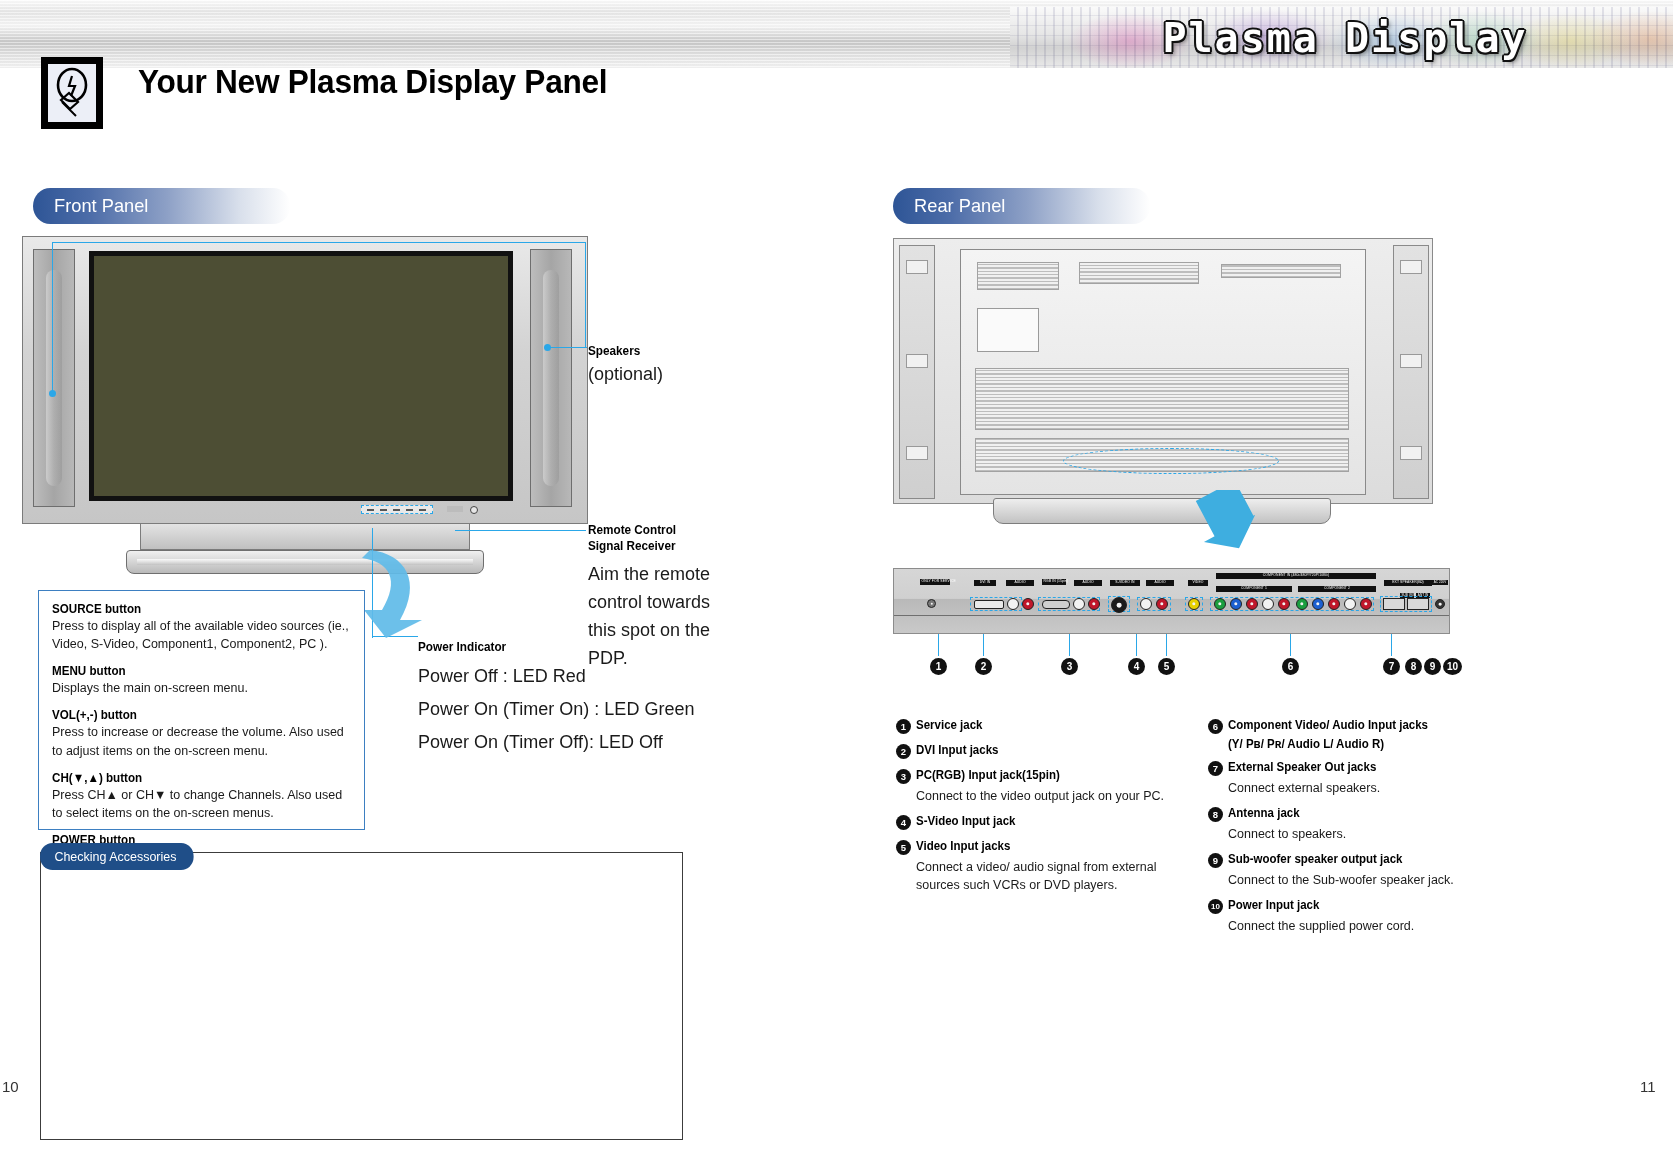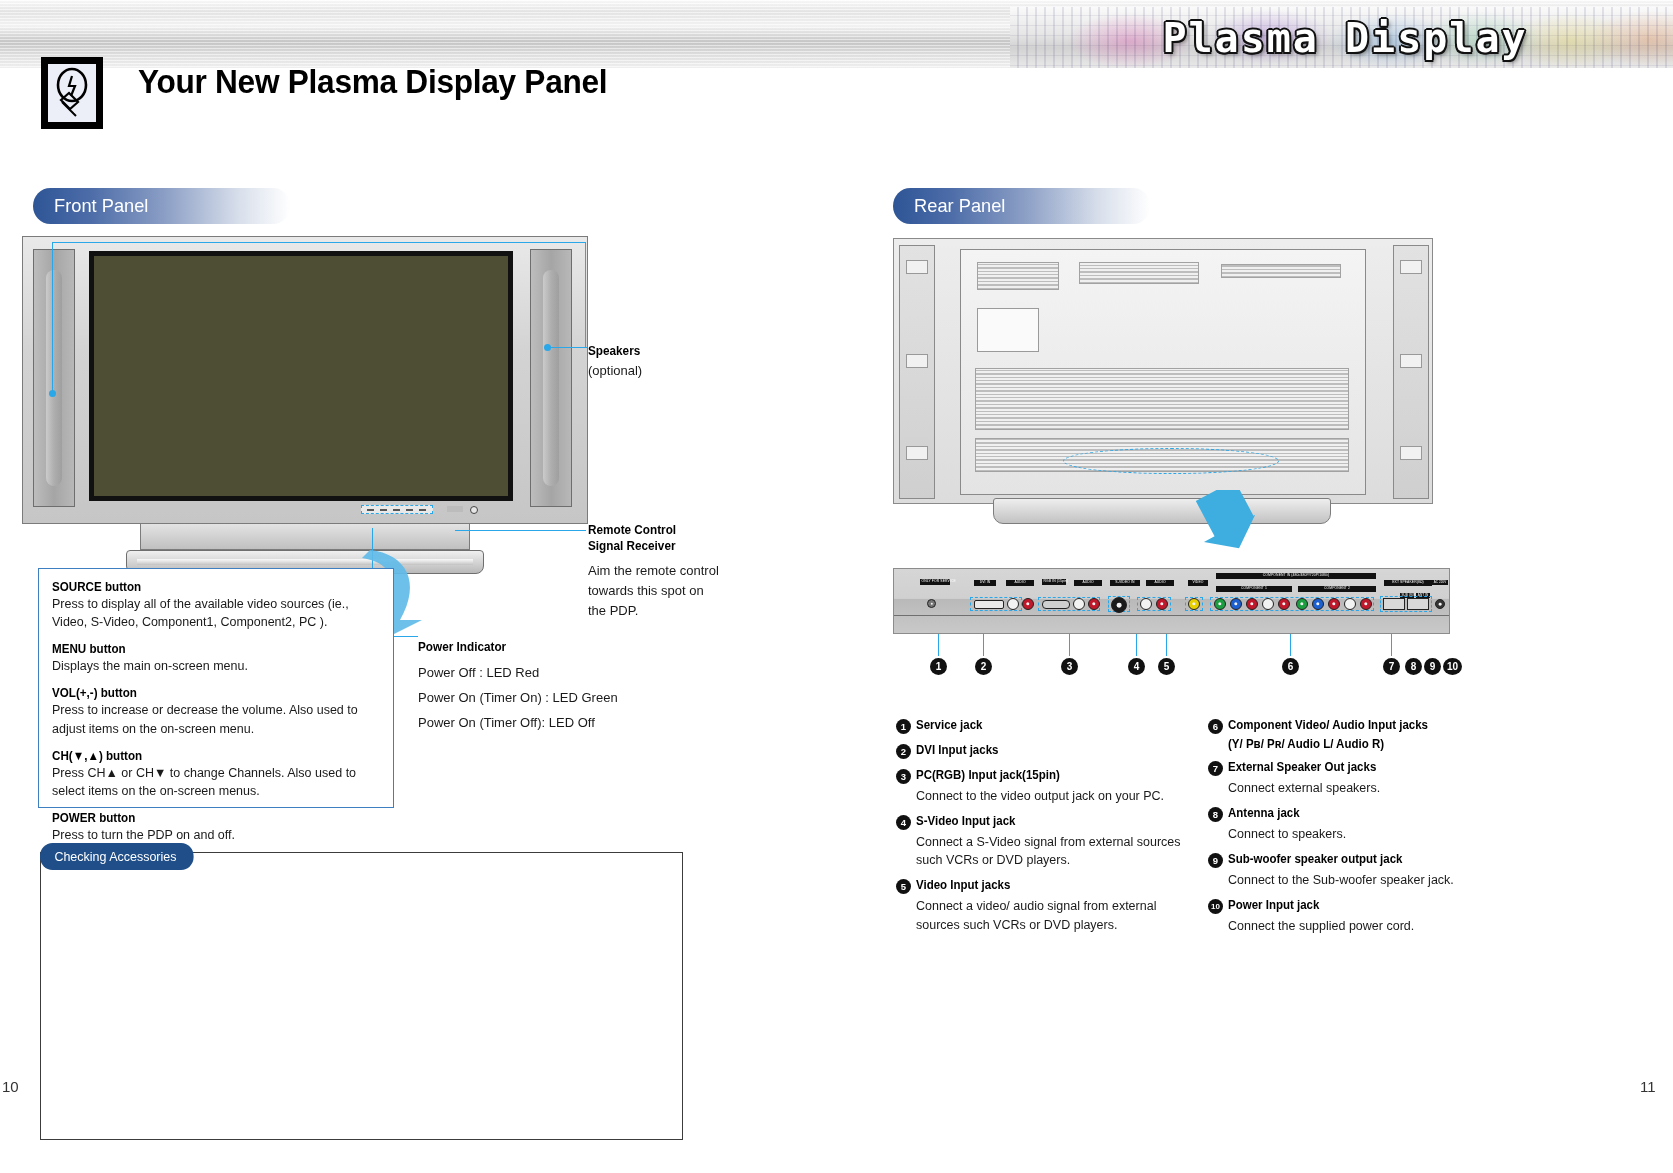--- a/index.html
+++ b/index.html
@@ -131,32 +131,32 @@
     content:"";position:absolute;left:10px;right:10px;top:8px;height:6px;
     background:linear-gradient(to bottom,rgba(255,255,255,.8),rgba(0,0,0,.06));
   }
   .dot{ position:absolute; width:7px; height:7px; border-radius:50%; background:#2aa7e8; }
 
   
   .arrow-front{ position:absolute; left:360px; top:548px; width:80px; height:90px; }
 
   
   .lab-h{ font-size:12.5px; font-weight:bold; color:#000; line-height:1.3; transform:scaleX(.94); transform-origin:left center; white-space:nowrap;}
-  .lab-p{ font-size:13px; color:#1a1a1a; line-height:1.55; }
+  .lab-p{ font-size:18px; color:#1a1a1a; line-height:1.55; }
   #lbl-speakers{ position:absolute; left:588px; top:343px; }
   #lbl-speakers-opt{ position:absolute; left:588px; top:361px; }
   #lbl-rcsr{ position:absolute; left:588px; top:522px; }
   #lbl-rcsr-p{ position:absolute; left:588px; top:561px; width:132px; }
   #lbl-pwr{ position:absolute; left:418px; top:639px; }
   #lbl-pwr-lines{ position:absolute; left:418px; top:663px; }
   #lbl-pwr-lines div{ margin-bottom:5px; }
 
   
   .btnbox{
-    position:absolute; left:38px; top:568px; width:356px; height:240px;
+    position:absolute; left:38px; top:590px; width:327px; height:240px;
     border:1.3px solid #3d7fc1; background:#fff; padding:11px 13px 0 13px;
   }
   .btnbox h4{ margin:0 0 1px 0; font-size:12.5px; font-weight:bold; color:#000; transform:scaleX(.93); transform-origin:left center; white-space:nowrap;}
   .btnbox p{ margin:0 0 11px 0; font-size:12.5px; color:#1a1a1a; line-height:1.45; }
 
   
   .acc-pill{
     position:absolute; left:40px; top:843px; width:160px; height:27px;
     border-radius:13px; background:#1f4e88; color:#fff;
     font-size:13px; display:flex; align-items:center; padding-left:15px;
@@ -636,21 +636,20 @@
         <span class="num">3</span>
         <span class="t">PC(RGB) Input jack(15pin)</span>
       </div>
     <div class="bd">Connect to the video output jack on your PC.</div>
   </div>
   <div class="item">
     <div class="ttl">
         <span class="num">4</span>
         <span class="t">S-Video Input jack</span>
       </div>
-    <div class="bd">Connect a S-Video signal from external sources such VCRs or DVD players.</div>
   </div>
   <div class="item">
     <div class="ttl">
         <span class="num">5</span>
         <span class="t">Video Input jacks</span>
       </div>
     <div class="bd">Connect a video/ audio signal from external sources such VCRs or DVD players.</div>
   </div>
 </div>
 

